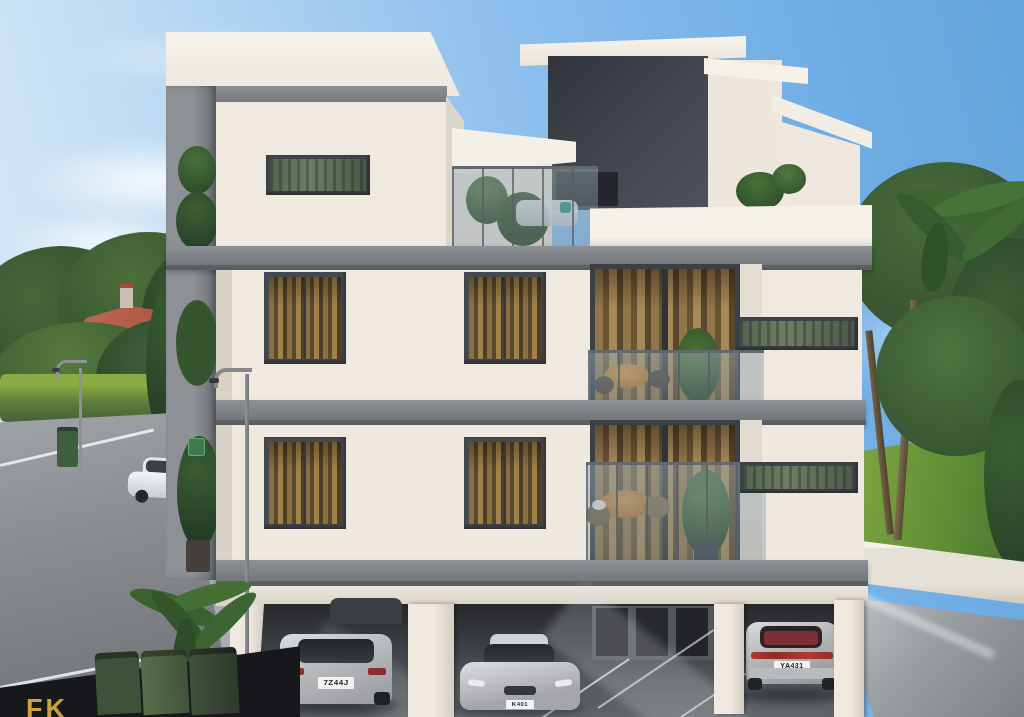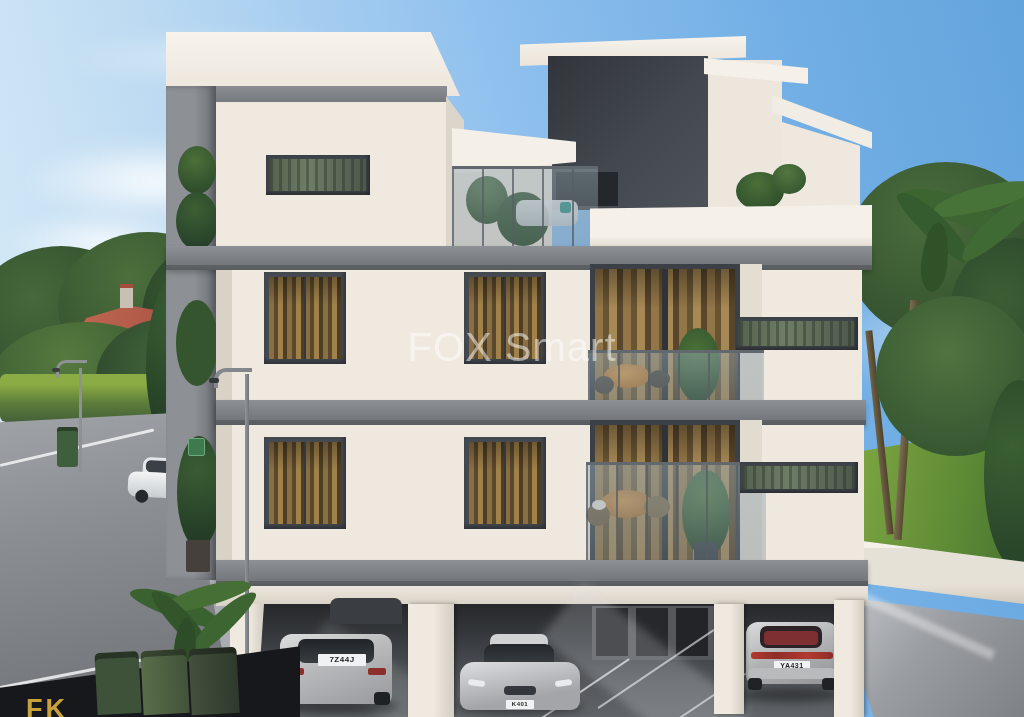--- a/index.html
+++ b/index.html
@@ -185,21 +185,21 @@
   <div class="abs whiteline" style="left:636px;top:706px;width:120px;transform:rotate(-34deg);height:2px;opacity:.7"></div>
 
   <div class="abs" style="left:330px;top:598px;width:72px;height:26px;background:#3a3d41;border-radius:8px 8px 0 0"></div>
 
   <div class="abs" style="left:270px;top:606px;width:134px;height:111px">
     <div class="abs" style="left:4px;top:92px;width:124px;height:16px;background:rgba(0,0,0,.4);border-radius:50%;filter:blur(4px)"></div>
     <div class="abs" style="left:10px;top:28px;width:112px;height:70px;background:linear-gradient(160deg,#dcdddf 0%,#b7b8ba 45%,#98999c 100%);border-radius:12px 12px 8px 8px"></div>
     <div class="abs" style="left:28px;top:33px;width:76px;height:24px;background:linear-gradient(#202428,#383d42);border-radius:7px"></div>
     <div class="abs" style="left:16px;top:62px;width:18px;height:7px;background:#8c2f2a;border-radius:2px"></div>
     <div class="abs" style="left:98px;top:62px;width:18px;height:7px;background:#8c2f2a;border-radius:2px"></div>
-    <div class="abs plate" style="left:48px;top:48px;width:48px;height:12px;font-size:8px;line-height:12px"><span>7Z44J</span></div>
+    <div class="abs plate" style="left:48px;top:71px;width:36px;height:12px;font-size:8px;line-height:12px"><span>7Z44J</span></div>
     <div class="abs" style="left:12px;top:86px;width:16px;height:13px;background:#1f2225;border-radius:4px"></div>
     <div class="abs" style="left:104px;top:86px;width:16px;height:13px;background:#1f2225;border-radius:4px"></div>
   </div>
 
   <div class="abs" style="left:452px;top:618px;width:136px;height:99px">
     <div class="abs" style="left:2px;top:82px;width:130px;height:14px;background:rgba(0,0,0,.38);border-radius:50%;filter:blur(4px)"></div>
     <div class="abs" style="left:38px;top:16px;width:58px;height:16px;background:#cfd1d3;border-radius:7px 7px 0 0"></div>
     <div class="abs" style="left:32px;top:26px;width:70px;height:24px;background:linear-gradient(#23272b,#3c4146);border-radius:9px 9px 2px 2px"></div>
     <div class="abs" style="left:8px;top:44px;width:120px;height:48px;background:linear-gradient(170deg,#dddee0,#a3a5a8 70%);border-radius:14px 14px 9px 9px"></div>
     <div class="abs" style="left:16px;top:62px;width:17px;height:6px;background:#e9ebec;border-radius:3px;transform:rotate(8deg)"></div>
@@ -236,18 +236,17 @@
   <div class="abs frond" style="left:140px;top:612px;width:84px;height:20px;transform:rotate(48deg);background:#32552b"></div>
   <div class="abs frond" style="left:180px;top:612px;width:86px;height:20px;transform:rotate(-44deg);background:#3d6532"></div>
   <div class="abs frond" style="left:174px;top:618px;width:22px;height:58px;transform:rotate(4deg);background:#2c4d27"></div>
 
   <div class="abs" style="left:0;top:640px;width:300px;height:77px;background:#17181b;clip-path:polygon(0 62%,100% 8%,100% 100%,0 100%)"></div>
   <div class="abs" style="left:96px;top:652px;width:44px;height:62px;background:linear-gradient(90deg,#4a5f45,#36493ад);background-color:#3e5239;border-radius:5px 5px 0 0;box-shadow:inset 0 6px 0 rgba(0,0,0,.35);transform:rotate(-3deg)"></div>
   <div class="abs" style="left:142px;top:650px;width:46px;height:64px;background:linear-gradient(90deg,#5a6d4a,#41543a);border-radius:5px 5px 0 0;box-shadow:inset 0 6px 0 rgba(0,0,0,.35);transform:rotate(-3deg)"></div>
   <div class="abs" style="left:190px;top:648px;width:48px;height:66px;background:linear-gradient(90deg,#42503c,#2e3a2c);border-radius:5px 5px 0 0;box-shadow:inset 0 6px 0 rgba(0,0,0,.35);transform:rotate(-3deg)"></div>
 
   <div id="watermark" class="abs">
-    <div>FOX Smart</div>
   </div>
 
   <div id="corner-label" class="abs">FK</div>
 
 </div>
 
 </body></html>

